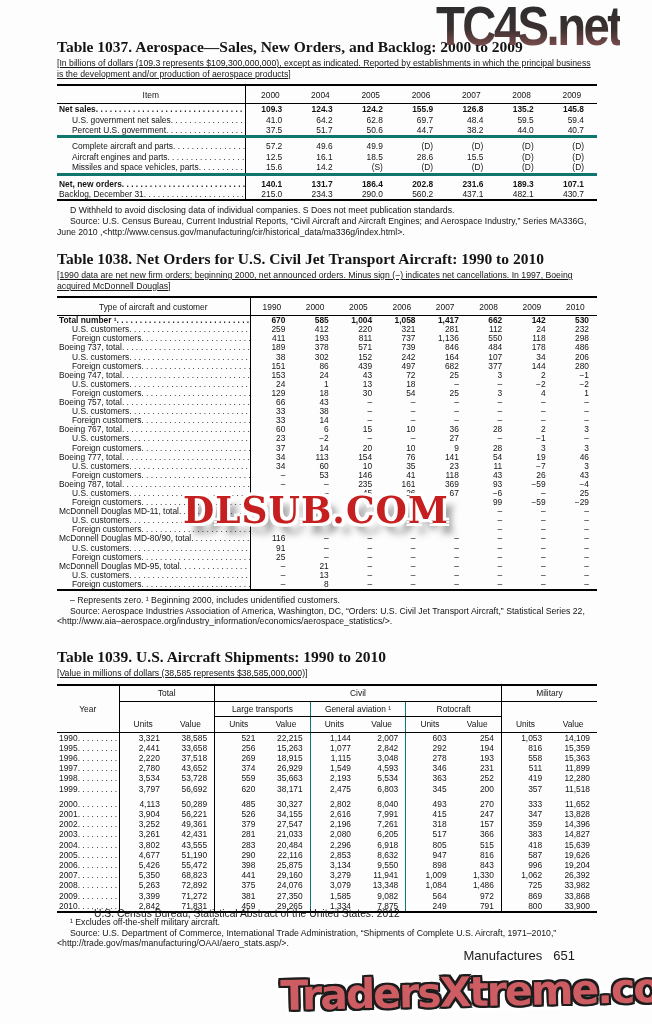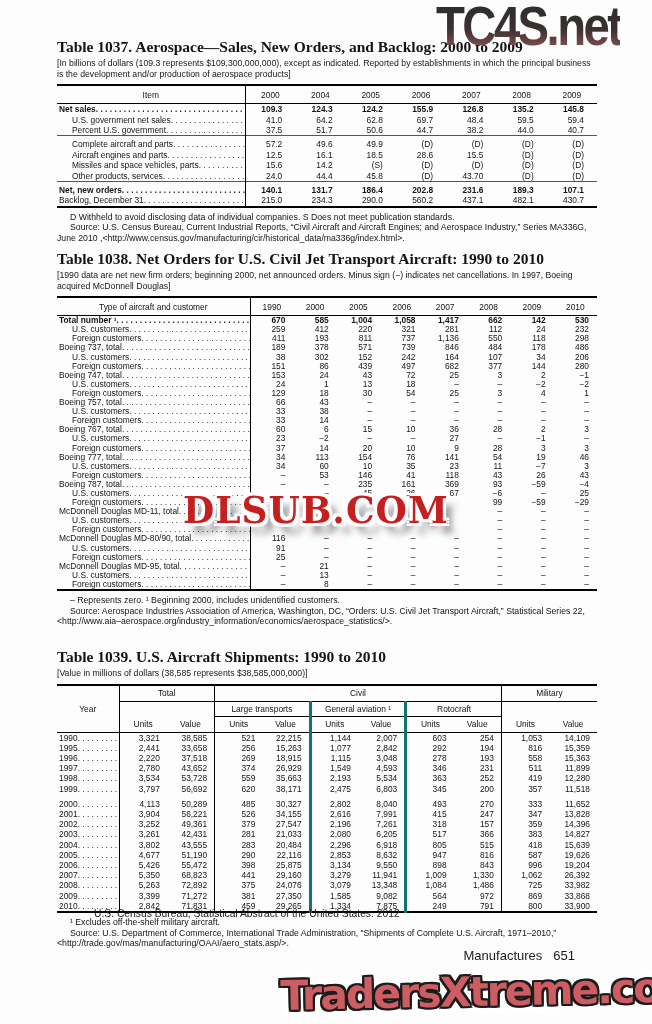--- a/index.html
+++ b/index.html
@@ -1,56 +1,56 @@
 <!DOCTYPE html>
 <html><head>
 <meta charset="utf-8">
 <style>
   html,body{margin:0;padding:0;background:#888;}
   .page{position:relative;width:652px;height:1024px;background:#fdfdfd;overflow:hidden;
         font-family:"Liberation Sans",sans-serif;color:#141414;}
   .section{position:absolute;left:57px;width:540px;}
   .tbl-title{font-family:"Liberation Serif",serif;font-weight:bold;font-size:15.5px;line-height:17px;margin:0 0 3px 0;}
-  .bracket-note{font-size:8.7px;line-height:10.6px;margin:0 0 5px 0;color:#161616;}
+  .bracket-note{font-size:8.7px;line-height:10.6px;margin:0 0 5px 0;color:#161616;text-decoration:underline;}
   table{border-collapse:collapse;table-layout:fixed;width:540px;
         border-top:2px solid #000;border-bottom:2px solid #000;font-size:8.4px;}
   thead th{font-weight:normal;border-bottom:1.2px solid #000;text-align:center;vertical-align:middle;padding:0;margin-top:32px;}
   td,th{padding:0;}
   .lbl-h{border-right:1px solid #000;}
   .lbl{border-right:1px solid #000;display:table-cell;}
   .lbl-inner{display:flex;align-items:baseline;text-align:center;}
   .txt{white-space:nowrap;}
   .dots{flex:1;overflow:hidden;white-space:nowrap;color:#222;}
   .dots::after{content:" . . . . . . . . . . . . . . . . . . . . . . . . . . . . . . . . . . . . . . . . . . . . . . . . . . . .";}
   .num{text-align:right;white-space:nowrap;}
   tr.b td{font-weight:bold;}
   .ind0 .lbl-inner{padding-left:2px;}
   .ind1 .lbl-inner{padding-left:15px;}
   
   #t1037 thead th{height:17px;}
   #t1037 tbody td{line-height:10.4px;}
   #t1037 .num{padding-right:13px;}
-  #t1037 tr.gap td{border-top:1px solid #0f766e;padding-top:3px;}
+  #t1037 tr.gap td{border-top:3px solid #0f766e;padding-top:3px;}
   
   #t1038 thead th{height:17px;}
   #t1038 tbody td{line-height:9.1px;}
   #t1038 .num{padding-right:8px;}
   
   #t1039 thead tr.r1 th{height:15px;}
   #t1039 thead tr.r2 th{height:14px;}
   #t1039 thead tr.r3 th{height:15px;}
   #t1039 tbody td{line-height:10.2px;}
   #t1039 .num{padding-right:7px;}
   #t1039 tr.gap td{padding-top:5px;}
   #t1039 .yearh{border-right:1px solid #000;border-bottom:1.2px solid #000;}
   #t1039 .grp{border-bottom:1px solid #000;}
   #t1039 .empty{border-bottom:none;}
   #t1039 .sub{border-bottom:1px solid #000;}
   .gsep{border-left:1.5px solid #000;}
-  .ssep{border-left:3px solid #0f766e;}
+  .ssep{border-left:1px solid #0f766e;}
   #t1039 .lbl{border-right:1px solid #000;}
   .fn{font-size:8.7px;line-height:10.6px;margin:0;text-indent:13px;color:#131313;}
   .fn-block{margin-top:4px;}
   
   .wm-top{position:absolute;top:-6px;left:436px;z-index:6;white-space:nowrap;
     font-family:"Liberation Sans",sans-serif;font-weight:bold;font-size:55px;letter-spacing:-3px;
     transform:scaleX(.86);transform-origin:left top;
     background:linear-gradient(180deg,#2e2e2e 20%,#3c3030 55%,#8f5656 90%);
     -webkit-background-clip:text;background-clip:text;color:transparent;}
   .wm-mid{position:absolute;left:183px;top:487px;z-index:6;white-space:nowrap;
@@ -181,35 +181,20 @@
               </div>
             </td>
             <td class="num">15.6</td>
             <td class="num">14.2</td>
             <td class="num">(S)</td>
             <td class="num">(D)</td>
             <td class="num">(D)</td>
             <td class="num">(D)</td>
             <td class="num">(D)</td>
           </tr>
-          <tr>
-            <td class="lbl ind1">
-              <div class="lbl-inner">
-                <span class="txt">Other products, services</span>
-                <span class="dots"></span>
-              </div>
-            </td>
-            <td class="num">24.0</td>
-            <td class="num">44.4</td>
-            <td class="num">45.8</td>
-            <td class="num">(D)</td>
-            <td class="num">43.70</td>
-            <td class="num">(D)</td>
-            <td class="num">(D)</td>
-          </tr>
           <tr class="gap b">
             <td class="lbl ind0">
               <div class="lbl-inner">
                 <span class="txt">Net, new orders</span>
                 <span class="dots"></span>
               </div>
             </td>
             <td class="num">140.1</td>
             <td class="num">131.7</td>
             <td class="num">186.4</td>

